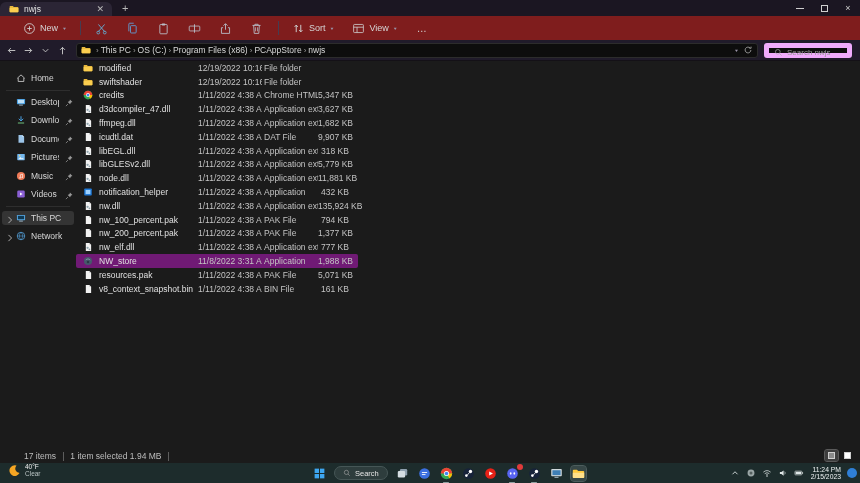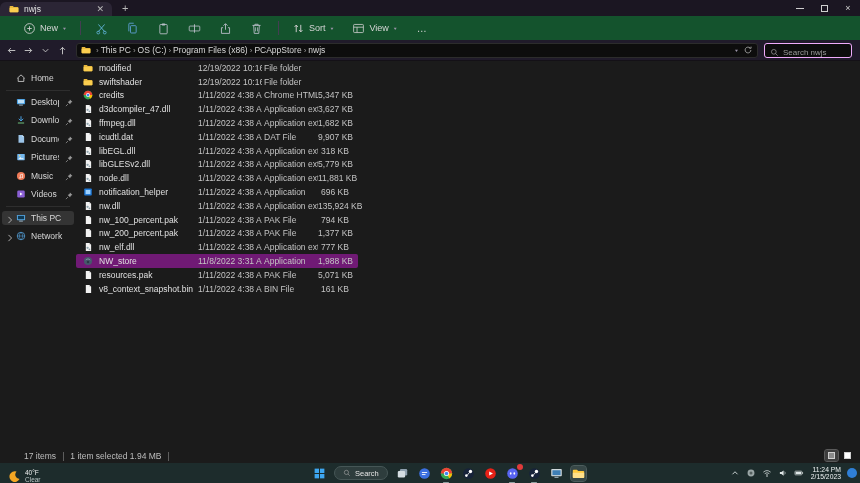--- a/index.html
+++ b/index.html
@@ -13,38 +13,38 @@
   #tab .ic{width:10px;height:10px}
   #tab-title{font-size:8.5px;color:#e2e2e2;flex:1}
   #tab-close{font-size:9px;color:#b9b9b9;cursor:default;padding:0 2px}
   #newtab{font-size:11px;color:#b9b9b9;margin-left:10px;align-self:center}
   #win-controls{margin-left:auto;display:flex;align-items:center}
   .winbtn{width:24px;height:16px;display:flex;align-items:center;justify-content:center;color:#cfcfcf}
   .winbtn .bar{width:8px;height:1px;background:#cfcfcf}
   .winbtn .box{width:7px;height:7px;border:1px solid #cfcfcf}
   .winbtn.close{font-size:9px}
   
-  #toolbar{height:24px;background:#14532d;display:flex;align-items:center;padding-left:18px;flex:0 0 auto}
+  #toolbar{height:24px;background:#7f1d1d;display:flex;align-items:center;padding-left:18px;flex:0 0 auto}
   .tbtn{display:flex;align-items:center;gap:4px;color:#d6d6d6;font-size:9px;padding:3px 5px;border-radius:4px}
   .tbtn .ic{width:13px;height:13px}
   .tdiv{width:1px;height:14px;background:#443d52;margin:0 8px}
   .ticon{width:26px;height:18px;display:flex;align-items:center;justify-content:center}
   .ticon .ic{width:13px;height:13px}
   .chev{font-size:5px;color:#9a93a8;transform:scaleY(.8)}
   #more-btn{color:#d6d6d6;font-size:10px;letter-spacing:1px;margin-left:14px}
   
   #addressrow{height:21px;background:#201b2a;display:flex;align-items:center;gap:2px;padding:0 8px 0 4px;flex:0 0 auto;border-bottom:1px solid #141117}
   .navbtn{width:15px;height:15px;display:flex;align-items:center;justify-content:center}
   .navbtn .ic{width:11px;height:11px}
   #addressbar{flex:1;height:15px;background:#0d0d0d;border:1px solid #2c2c2c;border-radius:3px;display:flex;align-items:center;gap:3px;padding:0 4px;margin:0 4px}
   #addressbar .ic{width:10px;height:10px}
   .crumb{font-size:8.5px;color:#d8d8d8;white-space:nowrap}
   .crumb-sep{font-size:8px;color:#9a9a9a;padding:0 2px}
   #addr-right{display:flex;align-items:center;gap:4px;margin-left:auto}
-  #searchbox{width:88px;height:15px;background:#0d0d0d;border:1px solid #f0abfc;border-radius:3px;display:flex;align-items:flex-end;gap:4px;padding:0 5px}
+  #searchbox{width:88px;height:15px;background:#0d0d0d;border:5px solid #f0abfc;border-radius:3px;display:flex;align-items:flex-start;gap:4px;padding:0 5px}
   #searchbox .ic{width:9px;height:9px}
   #search-ph{font-size:8px;color:#9a9a9a;white-space:nowrap}
   
   #main{flex:1;display:flex;min-height:0}
   #sidebar{width:76px;flex:0 0 auto;padding-top:6px;overflow:hidden}
   .srow{height:14.5px;display:flex;align-items:center;gap:5px;padding-left:14px;padding-right:3px;font-size:8.5px;color:#d8d8d8;border-radius:3px;margin:4px 2px;position:relative}
   .srow.sel{background:#343434}
   .srow .ic{width:10px;height:10px;flex:0 0 auto}
   .srow .lbl{white-space:nowrap;overflow:hidden;flex:1}
   .srow .pin{width:7px;height:7px;flex:0 0 auto;opacity:.8}
@@ -65,21 +65,21 @@
   .frow .fsize{color:#c4c4c4;text-align:center;padding-right:4px;white-space:nowrap}
   
   #statusbar{height:15px;flex:0 0 auto;display:flex;align-items:center;gap:6px;padding-left:24px;font-size:8.5px;color:#bdbdbd}
   .s-sep{color:#7a7a7a}
   #view-toggles{margin-left:auto;margin-right:6px;display:flex;gap:3px}
   .vtg{width:13px;height:11px;display:flex;align-items:center;justify-content:center;border-radius:2px}
   .vtg.active{background:#3d3d3d;outline:1px solid #5a5a5a}
   .vtg .in{width:7px;height:7px;border:1px solid #cfcfcf;background:#8a8a8a}
   .vtg .in2{width:7px;height:7px;border:1px solid #cfcfcf;background:#fff}
   
-  #taskbar{position:absolute;left:0;top:463px;width:860px;height:20px;background:#1d2c2c;display:flex;align-items:flex-end}
+  #taskbar{position:absolute;left:0;top:463px;width:860px;height:20px;background:#1d2c2c;display:flex;align-items:flex-start}
   #weather{display:flex;align-items:center;gap:4px;padding-left:8px}
   #weather .ic{width:13px;height:13px}
   #weather-txt{display:flex;flex-direction:column;line-height:7px}
   #weather-temp{font-size:6.5px;color:#f0f0f0}
   #weather-cond{font-size:6.5px;color:#b9c4c4}
   #task-icons{position:absolute;left:312px;display:flex;align-items:center;gap:7px;height:20px}
   .tkicon{width:15px;height:15px;position:relative;display:flex;align-items:center;justify-content:center;border-radius:3px}
   .tkicon .ic{width:13px;height:13px}
   .tkicon.active{background:#374747;outline:1px solid #4d5d5d}
   .tkicon .badge{position:absolute;top:-2px;right:-3px;width:6px;height:6px;background:#e03b3b;border-radius:50%}
@@ -481,21 +481,21 @@
             <span class="fsize">11,881 KB</span>
           </div>
           <div class="frow">
             <svg class="ic" viewBox="0 0 16 16">
               <rect x="2" y="2.5" width="12" height="11" rx="1.2" fill="#1e78d7"></rect>
               <rect x="4.2" y="4.7" width="7.6" height="6.6" fill="#9ed1ff"></rect>
             </svg>
             <span class="fname">notification_helper</span>
             <span class="fdate">1/11/2022 4:38 AM</span>
             <span class="ftype">Application</span>
-            <span class="fsize">696 KB</span>
+            <span class="fsize">432 KB</span>
           </div>
           <div class="frow">
             <svg class="ic" viewBox="0 0 16 16">
               <path d="M4.5 1.5h5.5L13 4.5v10H4.5Z" fill="#f2f2f2"></path>
               <path d="M10 1.5v3h3Z" fill="#c9c9c9"></path>
               <circle cx="7.3" cy="9.3" r="1.8" fill="#8ea3ad"></circle>
               <circle cx="10.3" cy="11.6" r="1.4" fill="#8ea3ad"></circle>
             </svg>
             <span class="fname">nw.dll</span>
             <span class="fdate">1/11/2022 4:38 AM</span>

